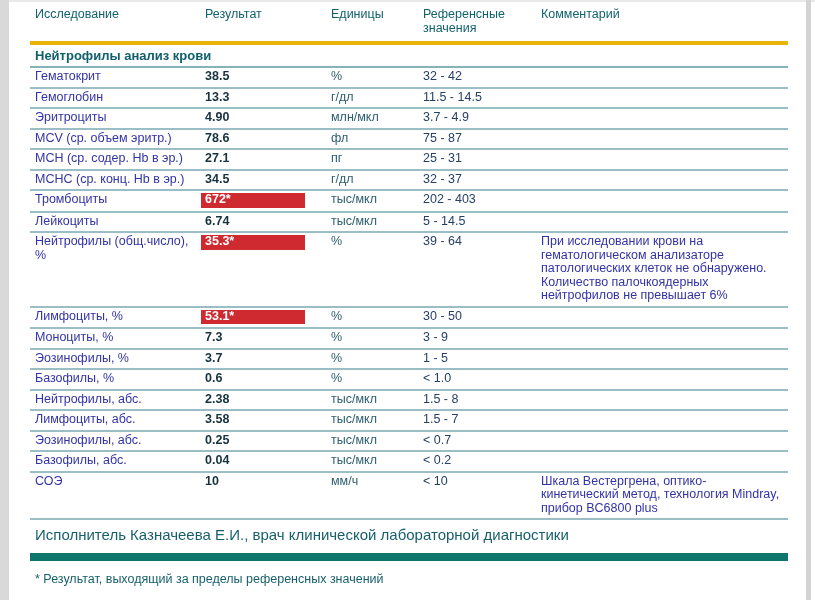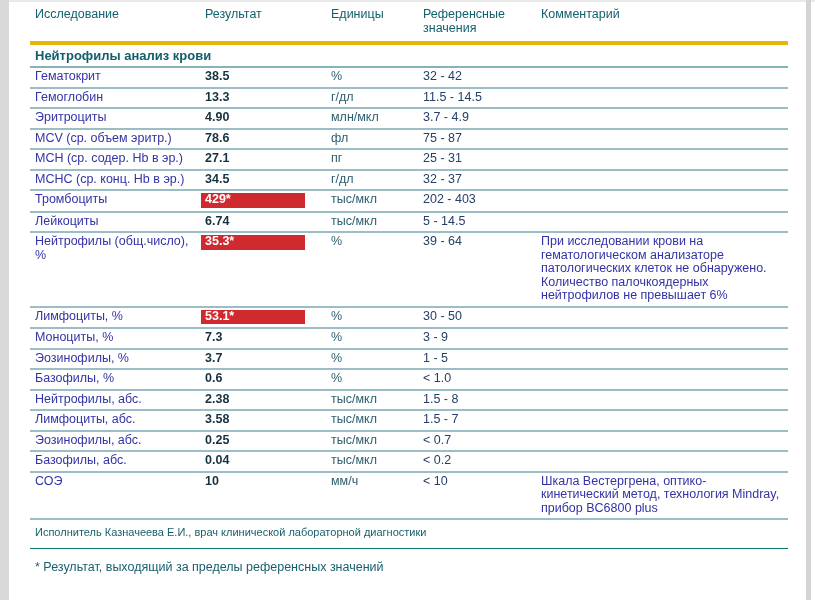--- a/index.html
+++ b/index.html
@@ -27,22 +27,22 @@
                   border-bottom:2px solid #9bbec6; line-height:13.5px; }
   td.c-name    { color:#3333a6; }
   td.c-result  { color:#16323e; font-weight:bold; }
   td.c-units   { color:#2e5f6e; }
   td.c-ref     { color:#253f66; }
   td.c-comment { color:#3333a6; font-size:12px; line-height:13px; padding-top:3px; }
 
   span.alert { display:inline-block; width:104px; background:#cf2a30; color:#ffffff;
                font-weight:bold; padding:0 0 1px 4px; margin-left:-4px; }
 
-  .executor { color:#165f6b; font-size:11px; padding:6px 0 10px 5px;
-              border-bottom:1px solid #0f766e; }
+  .executor { color:#165f6b; font-size:15px; padding:6px 0 10px 5px;
+              border-bottom:8px solid #0f766e; }
   .footnote { color:#165f6b; font-size:12.5px; padding:11px 0 0 5px; }
 </style>
 </head>
 <body>
 
 <div class="page">
   <div class="edge-top"></div>
   <div class="edge-left"></div>
   <div class="edge-right"></div>
 
@@ -107,21 +107,21 @@
           </tr>
           <tr>
             <td class="c-name">MCHC (ср. конц. Hb в эр.)</td>
             <td class="c-result">34.5</td>
             <td class="c-units">г/дл</td>
             <td class="c-ref">32 - 37</td>
             <td class="c-comment"></td>
           </tr>
           <tr>
             <td class="c-name">Тромбоциты</td>
-            <td class="c-result"><span class="alert">429*</span></td>
+            <td class="c-result"><span class="alert">672*</span></td>
             <td class="c-units">тыс/мкл</td>
             <td class="c-ref">202 - 403</td>
             <td class="c-comment"></td>
           </tr>
           <tr>
             <td class="c-name">Лейкоциты</td>
             <td class="c-result">6.74</td>
             <td class="c-units">тыс/мкл</td>
             <td class="c-ref">5 - 14.5</td>
             <td class="c-comment"></td>

